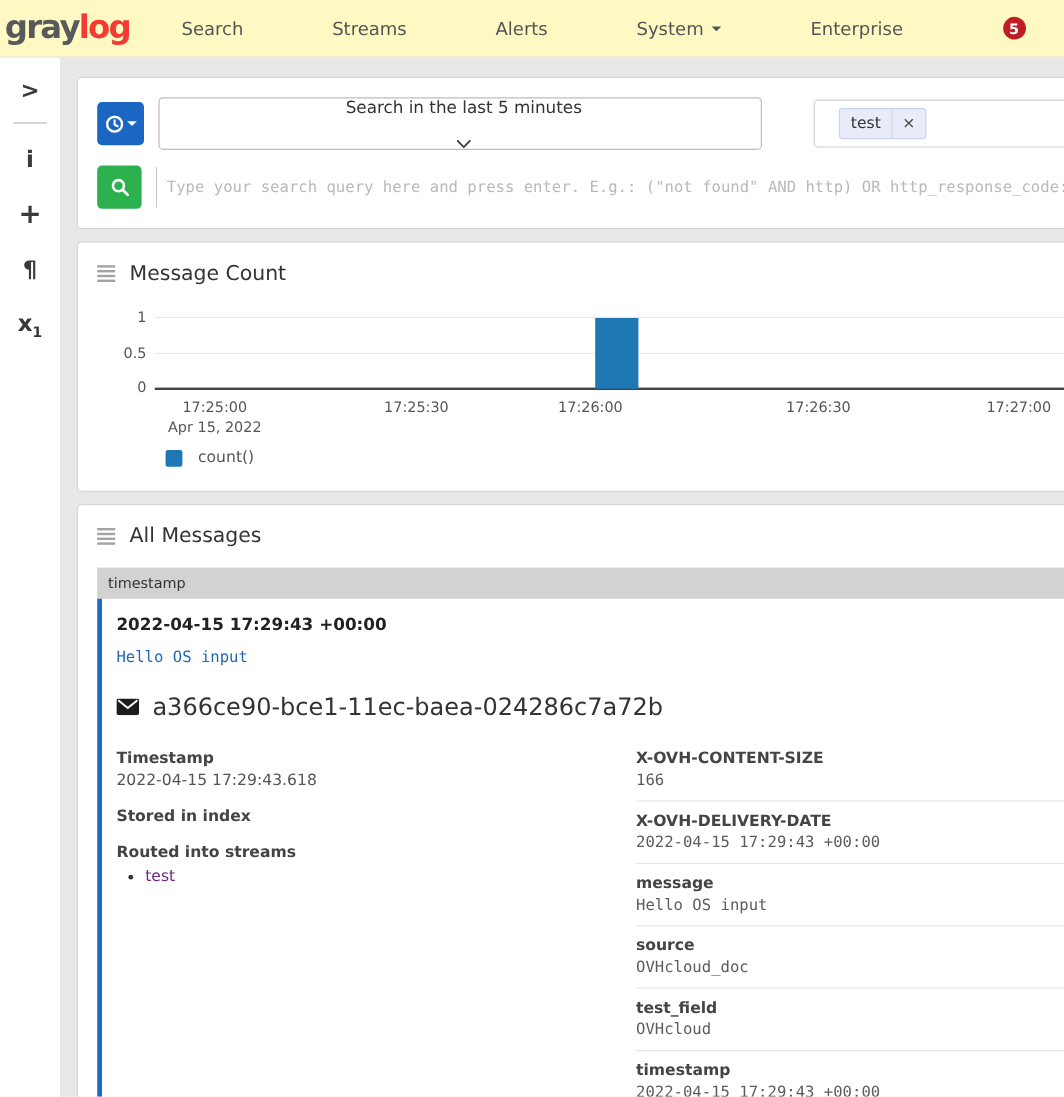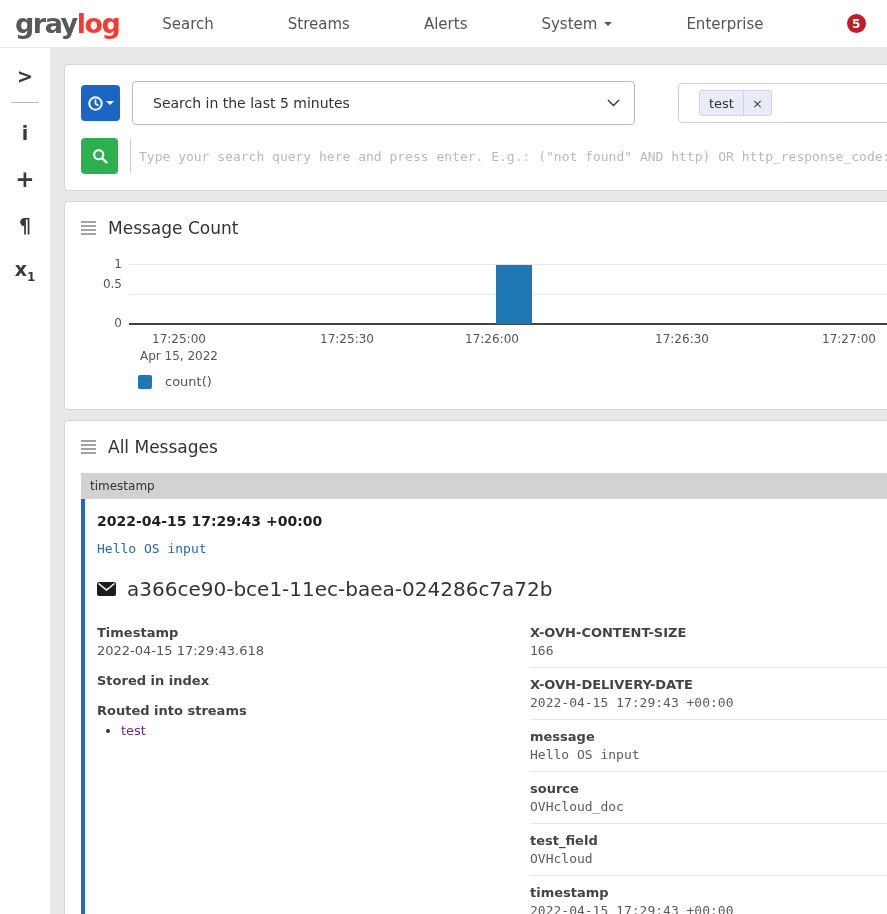--- a/index.html
+++ b/index.html
@@ -5,22 +5,22 @@
   * { box-sizing: border-box; margin: 0; padding: 0; }
   html, body { width: 887px; height: 914px; overflow: hidden; }
   body {
     font-family: "DejaVu Sans", "Liberation Sans", sans-serif;
     background: #e8e8e8;
     color: #333;
     font-size: 14px;
   }
   
   .navbar {
-    height: 48px; background: #ffffff; display: flex; align-items: center;
-    padding: 0 15px; border-bottom: 1px solid #e7e7e7; position: relative; z-index: 5;
+    height: 48px; background: #fef9c3; display: flex; align-items: center;
+    padding: 0 4px; border-bottom: 1px solid #e7e7e7; position: relative; z-index: 5;
   }
   .logo { font-size: 27px; font-weight: bold; letter-spacing: -1.5px; margin-right: 28px; cursor: pointer; }
   .logo .lg-gray { color: #58595b; }
   .logo .lg-red  { color: #f43b30; }
   .nav-items { display: flex; align-items: center; height: 100%; gap: 44px; }
   .nav-item {
     padding: 0 15px; font-size: 15px; color: #555; height: 100%;
     display: flex; align-items: center; cursor: pointer; white-space: nowrap;
   }
   .caret-down {
@@ -60,21 +60,21 @@
   }
   .btn-time { width: 39px; background: #1b66c2; gap: 3px; }
   .btn-search { width: 37px; background: #2cb14e; }
   .caret-down-white {
     width: 0; height: 0; border-left: 4px solid transparent;
     border-right: 4px solid transparent; border-top: 4px solid #fff;
   }
   .timerange-select {
     margin-left: 12px; width: 503px; height: 44px; background: #fff;
     border: 1px solid #bdbdbd; border-radius: 4px; display: flex; align-items: center;
-    padding: 0 14px 0 20px; font-size: 14px; color: #333; cursor: pointer;
+    padding: 0 14px 0 20px; font-size: 14px; color: #333; cursor: pointer; flex-direction: column;
   }
   .timerange-select .sel-label { flex: 1; }
   .stream-filter-input {
     margin-left: 43px; flex: 1; height: 40px; background: #fff;
     border: 1px solid #ccd0dc; border-radius: 4px; display: flex; align-items: center;
     padding: 0 6px; min-width: 0;
   }
   .chip {
     display: flex; align-items: center; background: #e9ecf8; border: 1px solid #ccd3ec;
     border-radius: 3px; font-size: 13px; color: #333; height: 26px; margin-left: 14px;
@@ -241,21 +241,21 @@
             <span></span>
           </span>
         <h2 class="widget-title">Message Count</h2>
       </div>
       <div class="chart-wrap">
         <div class="chart-plot">
           <div class="gridline" style="top:0"></div>
           <div class="gridline" style="top:30px"></div>
           <div class="gridline baseline" style="top:59px"></div>
           <span class="y-tick" style="top:0">1</span>
-          <span class="y-tick" style="top:20px">0.5</span>
+          <span class="y-tick" style="top:30px">0.5</span>
           <span class="y-tick" style="top:59px">0</span>
 
           <div class="chart-bar" style="left: 385px; height: 59px; display: block; background: rgb(31, 119, 180);"></div>
 
           <span class="x-tick" style="left:50px">
             <span>17:25:00</span>
             <span class="x-sub">Apr 15, 2022</span>
           </span>
           <span class="x-tick" style="left:218px">17:25:30</span>
           <span class="x-tick" style="left:363px">17:26:00</span>

